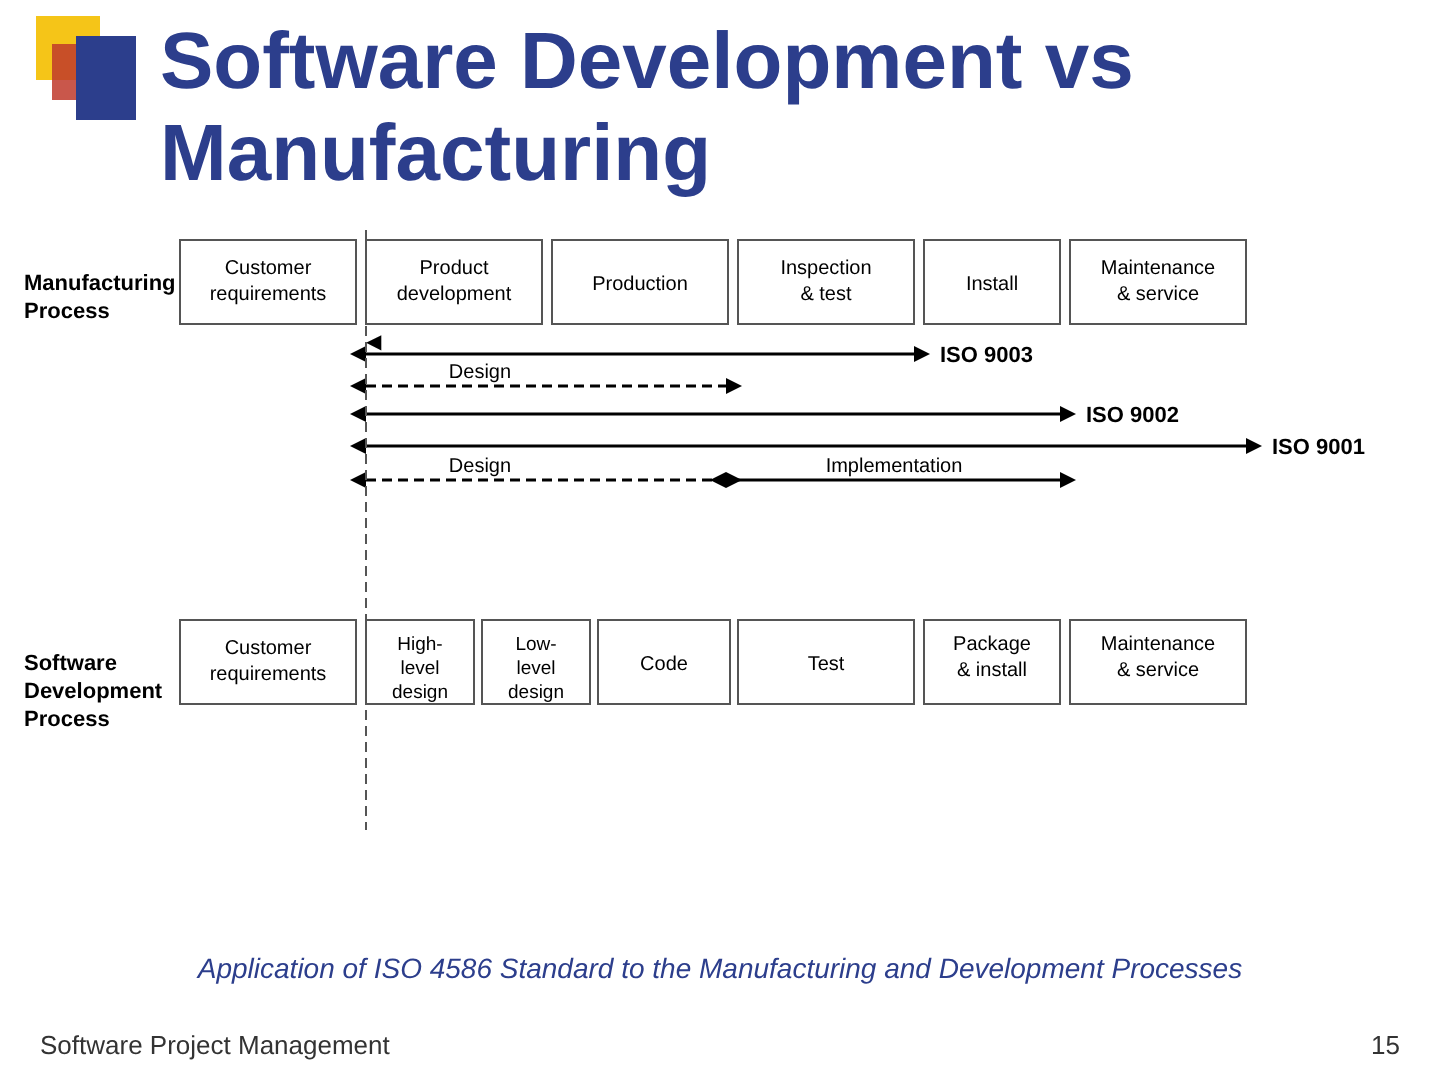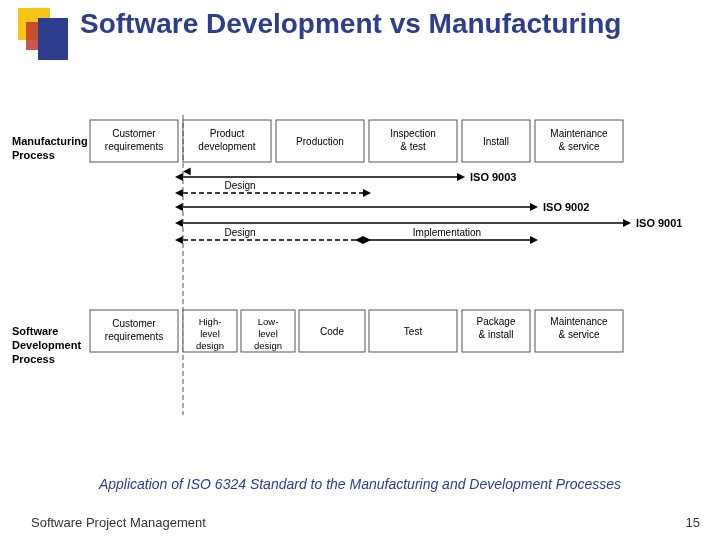--- a/index.html
+++ b/index.html
@@ -40,21 +40,21 @@
       background: #2c3e8c;
     }
 
     .title-area {
       position: absolute;
       top: 8px;
       left: 80px;
       right: 10px;
     }
     .main-title {
-      font-size: 28px;
+      font-size: 40px;
       font-weight: bold;
       color: #2c3e8c;
       line-height: 1.15;
     }
 
     
     .bottom-text {
       position: absolute;
       bottom: 48px;
       left: 0;
@@ -66,21 +66,20 @@
     }
     .footer {
       position: absolute;
       bottom: 10px;
       left: 20px;
       right: 20px;
       display: flex;
       justify-content: space-between;
       font-size: 13px;
       color: #333;
-      margin-left: 11px;
     }
 
     
     .diagram-svg {
       position: absolute;
       top: 115px;
       left: 0;
       width: 720px;
       height: 310px;
     }
@@ -188,19 +187,19 @@
   <text x="496" y="210" font-size="10" text-anchor="middle" fill="#000">Package</text>
   <text x="496" y="223" font-size="10" text-anchor="middle" fill="#000">&amp; install</text>
 
   <rect x="535" y="195" width="88" height="42" fill="white" stroke="#555" stroke-width="1"></rect>
   <text x="579" y="210" font-size="10" text-anchor="middle" fill="#000">Maintenance</text>
   <text x="579" y="223" font-size="10" text-anchor="middle" fill="#000">&amp; service</text>
 
 </svg>
 
 <div class="bottom-text">
-  <span>Application of ISO 6324 Standard to the Manufacturing and Development Processes</span>
+  <span>Application of ISO 4586 Standard to the Manufacturing and Development Processes</span>
 </div>
 
 <div class="footer">
   <span>Software Project Management</span>
   <span>15</span>
 </div>
 
 </body></html>

